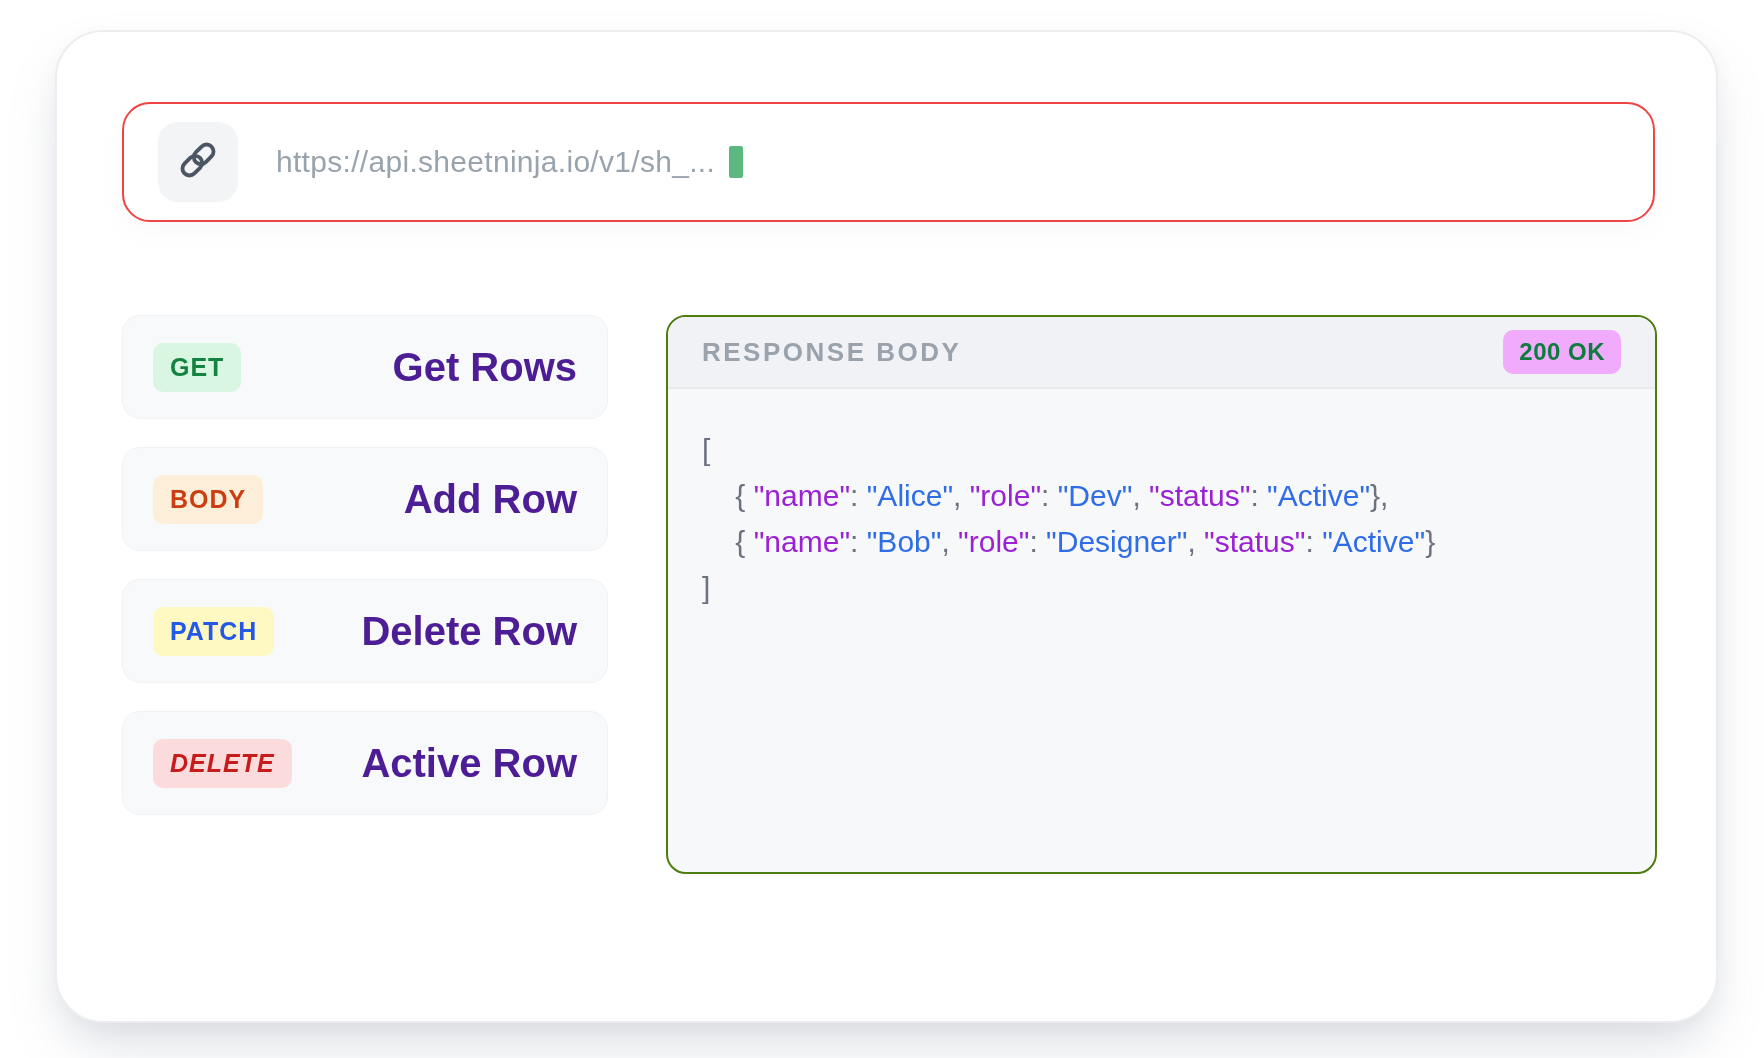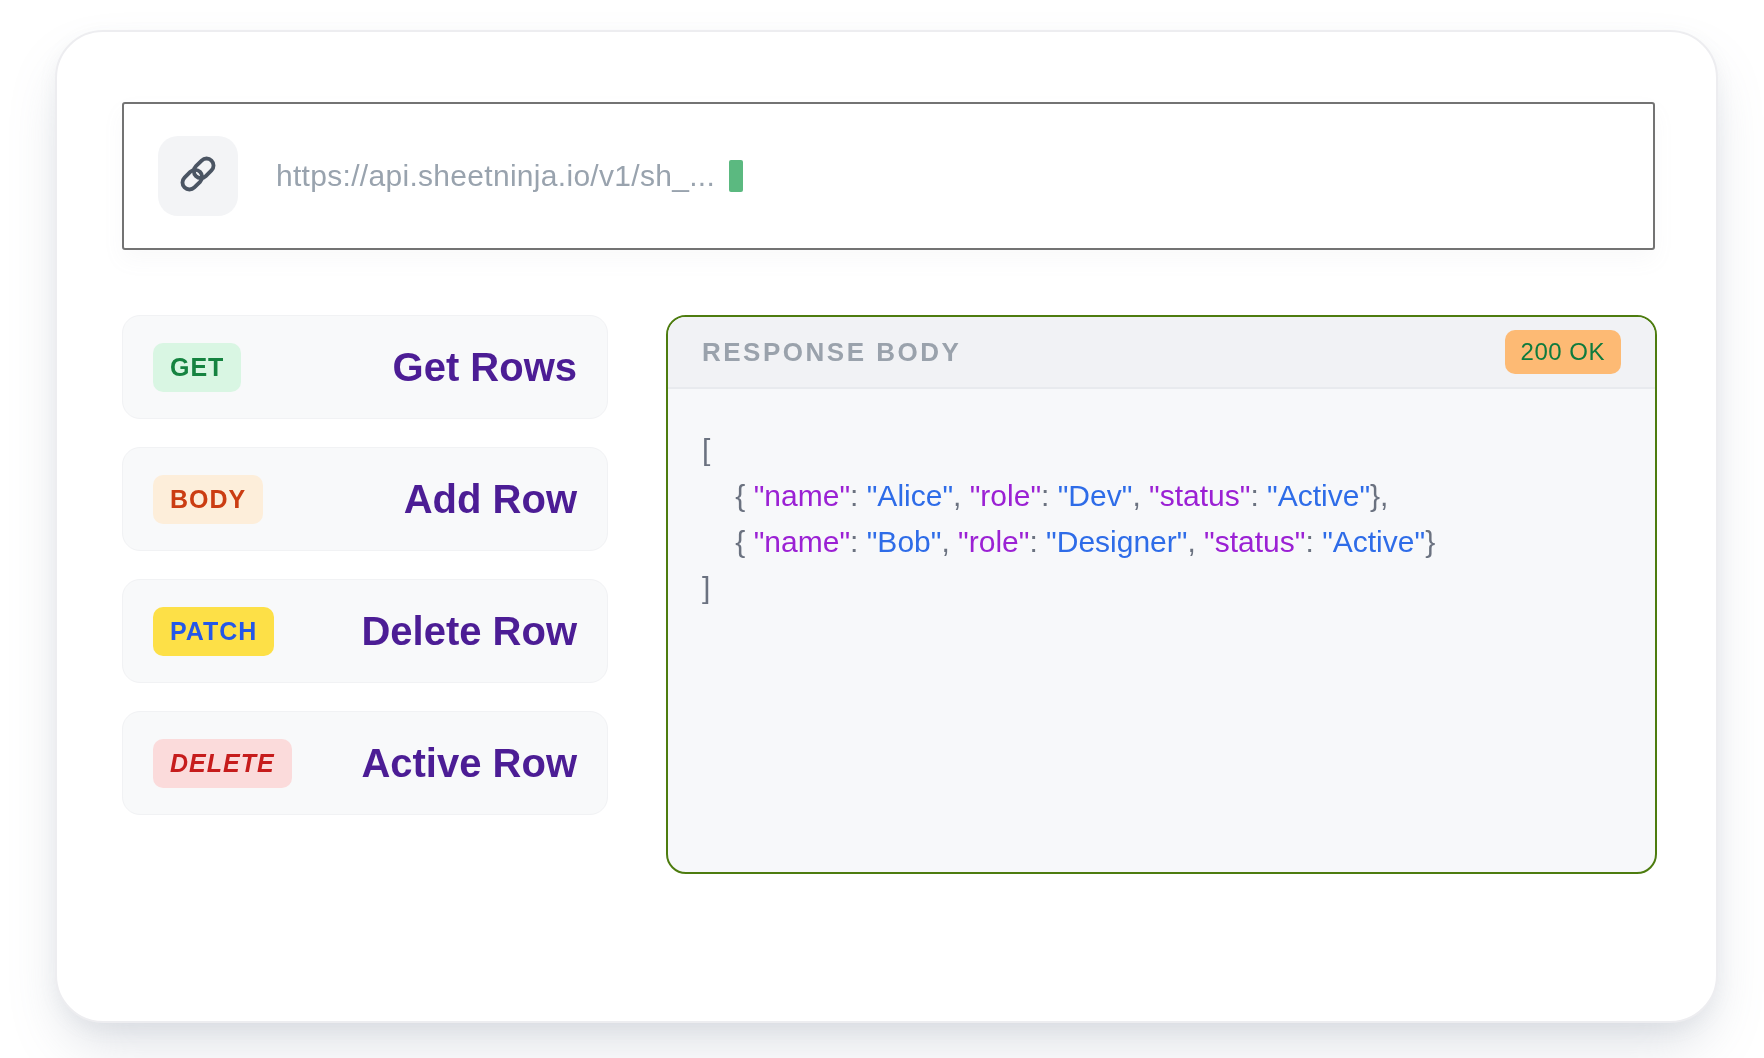--- a/index.html
+++ b/index.html
@@ -16,24 +16,24 @@
     width: 1663px; height: 993px;
     background: #ffffff;
     border: 2px solid #ededf0;
     border-radius: 48px;
     box-shadow: 0 28px 55px -12px rgba(125,135,155,0.30), 0 6px 18px rgba(140,150,170,0.08);
   }
   
   .url-bar {
     position: absolute;
     left: 65px; top: 70px;
-    width: 1533px; height: 148px;
+    width: 1533px; height: 120px;
     background: #ffffff;
-    border: 2px solid #737373;
-    border-radius: 3px;
+    border: 2px solid #ef4444;
+    border-radius: 28px;
     display: flex;
     align-items: center;
     padding: 0 34px;
     box-shadow: 0 10px 22px rgba(150,160,175,0.06);
   }
   .link-chip {
     width: 80px; height: 80px;
     background: #f3f4f6;
     border-radius: 20px;
     display: flex; align-items: center; justify-content: center;
@@ -74,21 +74,21 @@
   .method-badge {
     font-size: 25px;
     font-weight: bold;
     letter-spacing: 1px;
     padding: 10px 17px;
     border-radius: 10px;
     flex: none;
   }
   .m-get    { background: #d9f6e3; color: #158340; }
   .m-post   { background: #fdeeda; color: #cb3d12; }
-  .m-patch  { background: #fde047; color: #2458e8; }
+  .m-patch  { background: #fef9c3; color: #2458e8; }
   .m-delete { background: #fbdbdb; color: #c61c1c; font-style: italic; }
   .endpoint-label {
     font-size: 40px;
     font-weight: bold;
     color: #4c1d95;
   }
   
   .response-panel {
     position: absolute;
     left: 609px; top: 283px;
@@ -106,23 +106,23 @@
     padding: 0 34px;
   }
   .panel-title {
     font-size: 26px;
     font-weight: bold;
     letter-spacing: 2.5px;
     color: #9aa2ac;
   }
   .status-badge {
     font-size: 24px;
-    font-weight: normal;
+    font-weight: bold;
     letter-spacing: 0.5px;
-    background: #fdba74;
+    background: #f0abfc;
     color: #0d7b3e;
     padding: 8px 16px;
     border-radius: 10px;
     margin-left: 43px;
   }
   .panel-body { padding: 38px 34px; }
   .code-line {
     font-size: 30px;
     line-height: 46px;
     white-space: pre;

